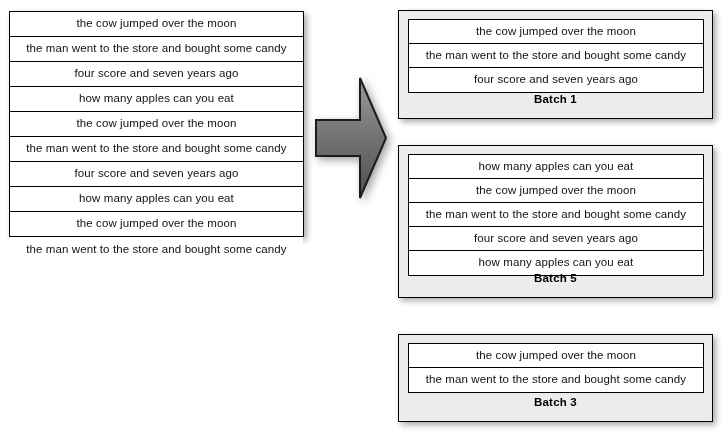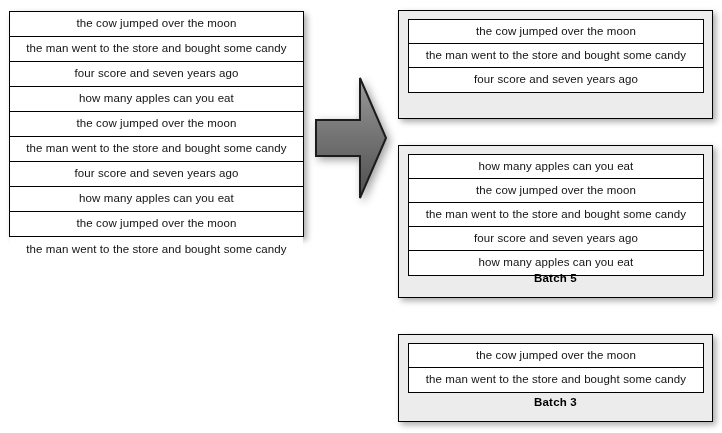--- a/index.html
+++ b/index.html
@@ -158,20 +158,21 @@
       <div class="row">
         <span class="row-text">the cow jumped over the moon</span>
       </div>
       <div class="row">
         <span class="row-text">the man went to the store and bought some candy</span>
       </div>
       <div class="row">
         <span class="row-text">four score and seven years ago</span>
       </div>
     </div>
+  <div class="batch-label">Batch 1</div>
 </div>
 
 <div id="batch-panel-2" class="batch-panel">
   <div class="row-table batch-table">
       <div class="row">
         <span class="row-text">how many apples can you eat</span>
       </div>
       <div class="row">
         <span class="row-text">the cow jumped over the moon</span>
       </div>

